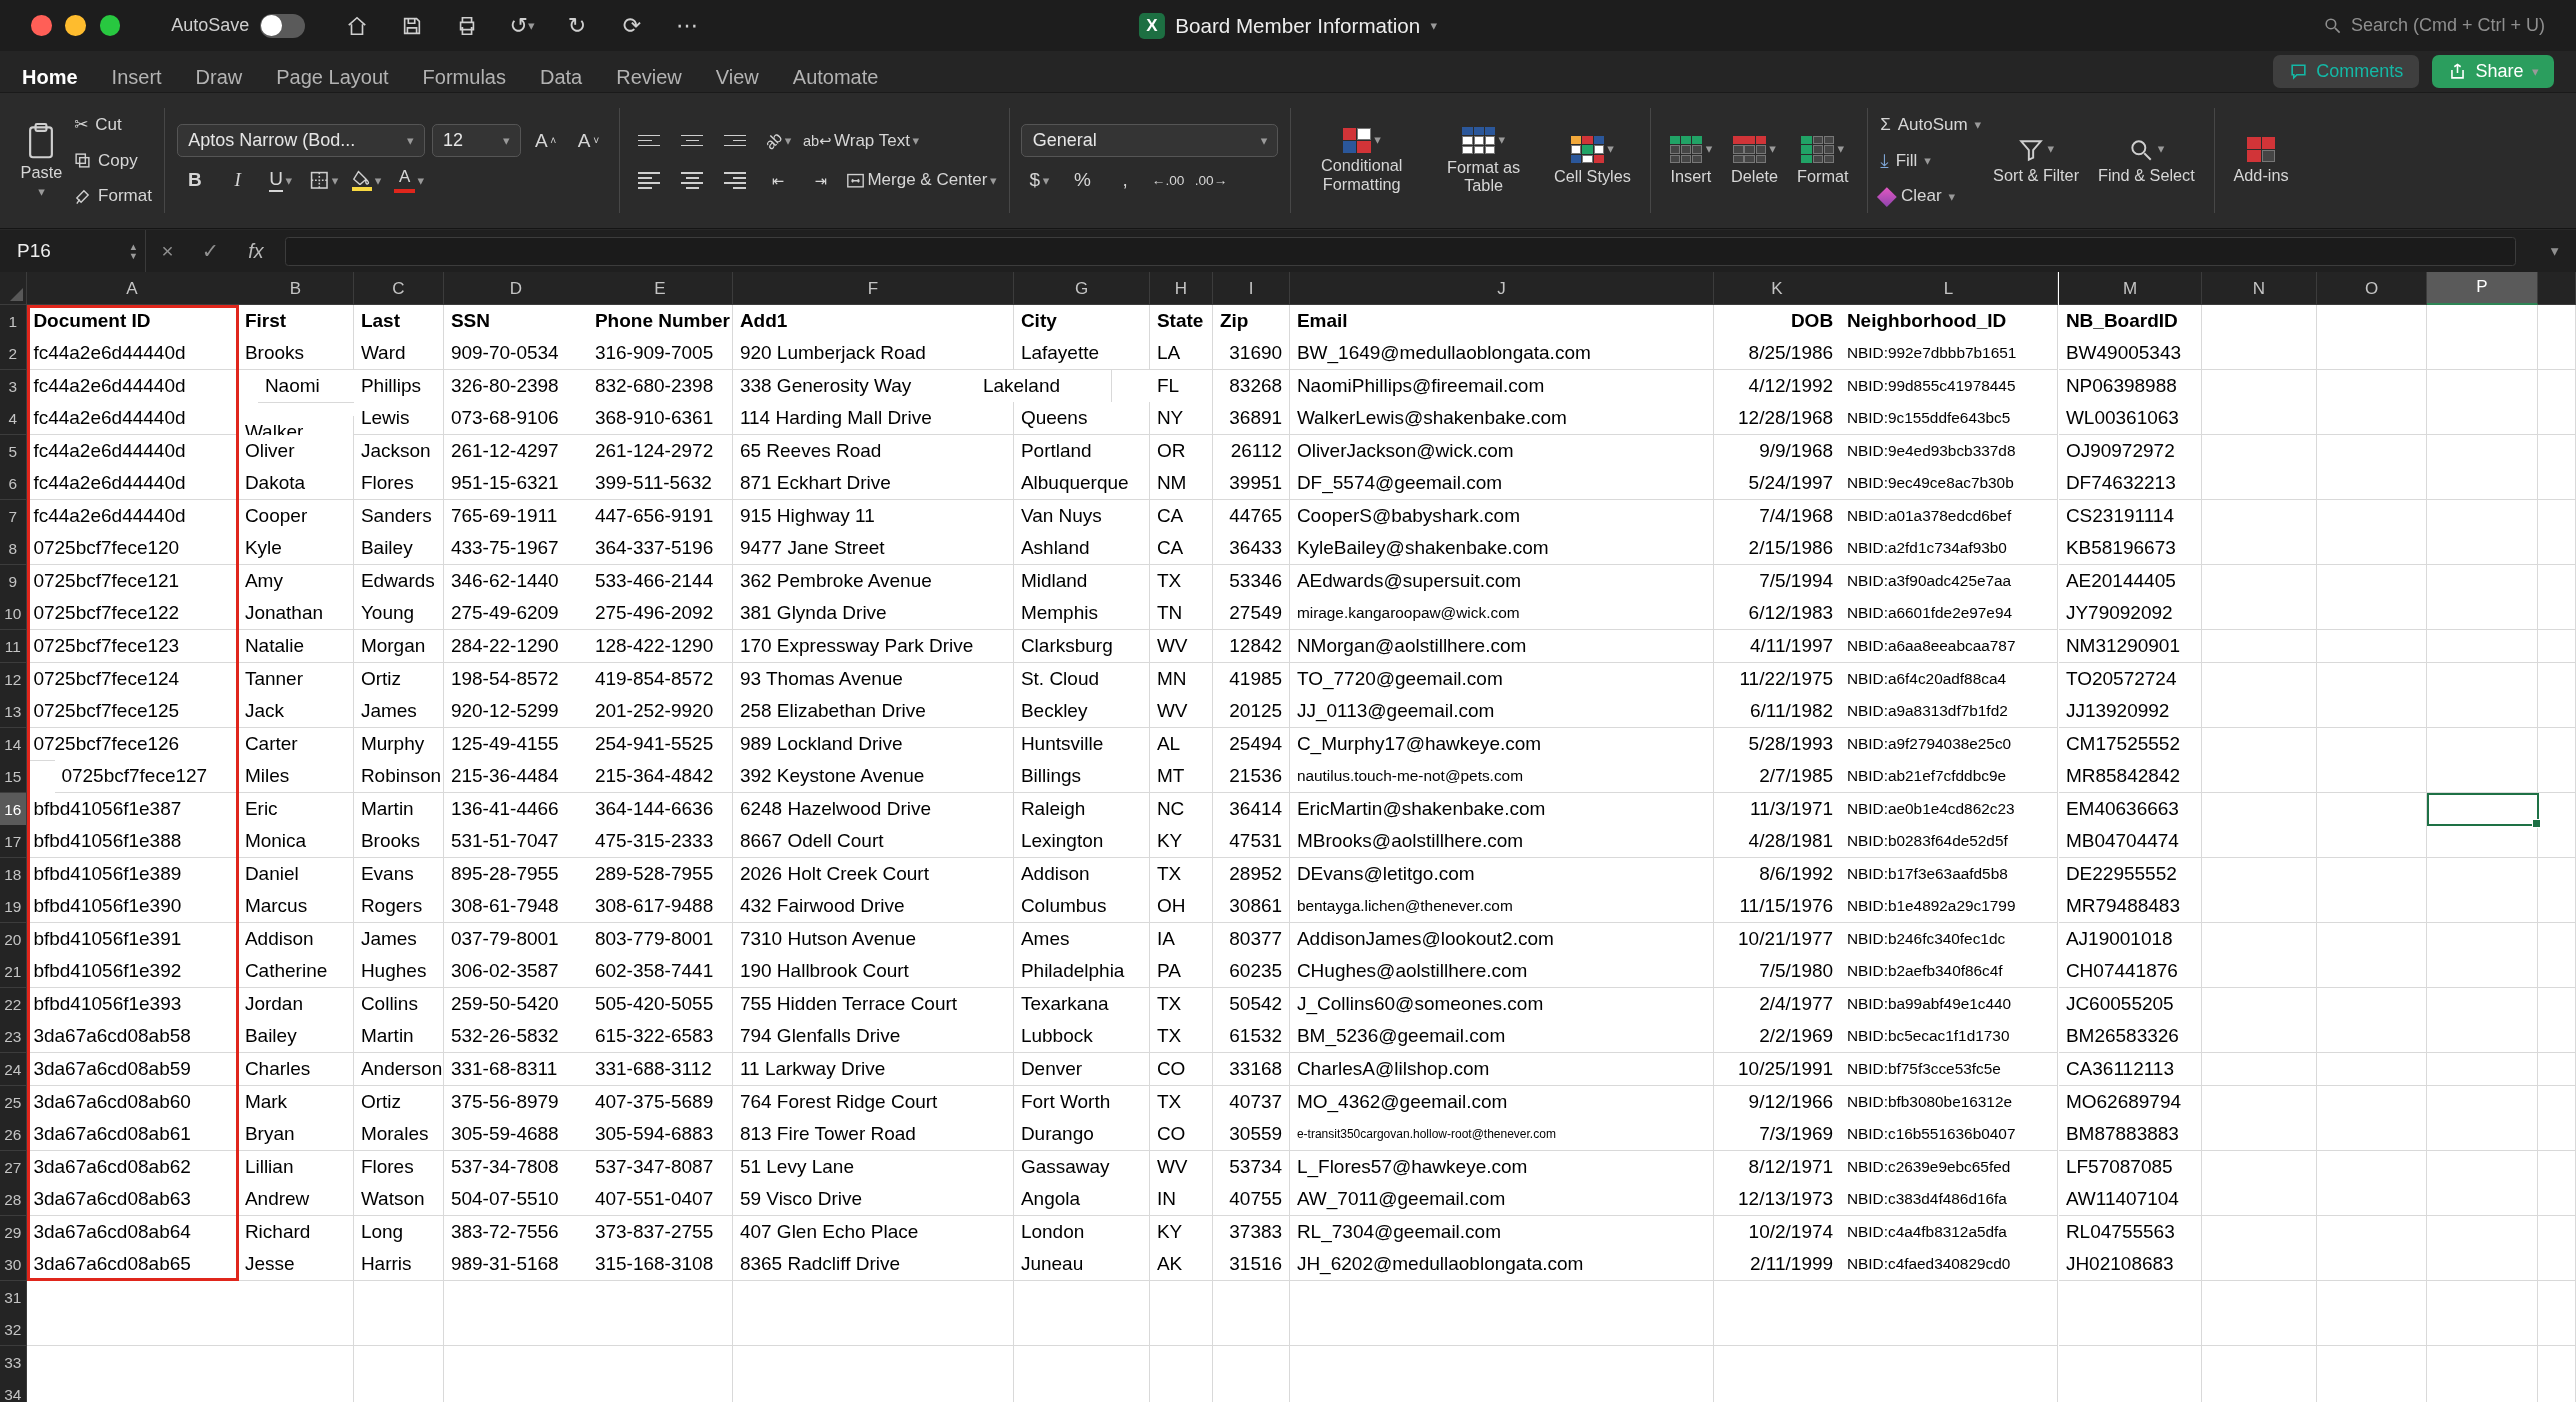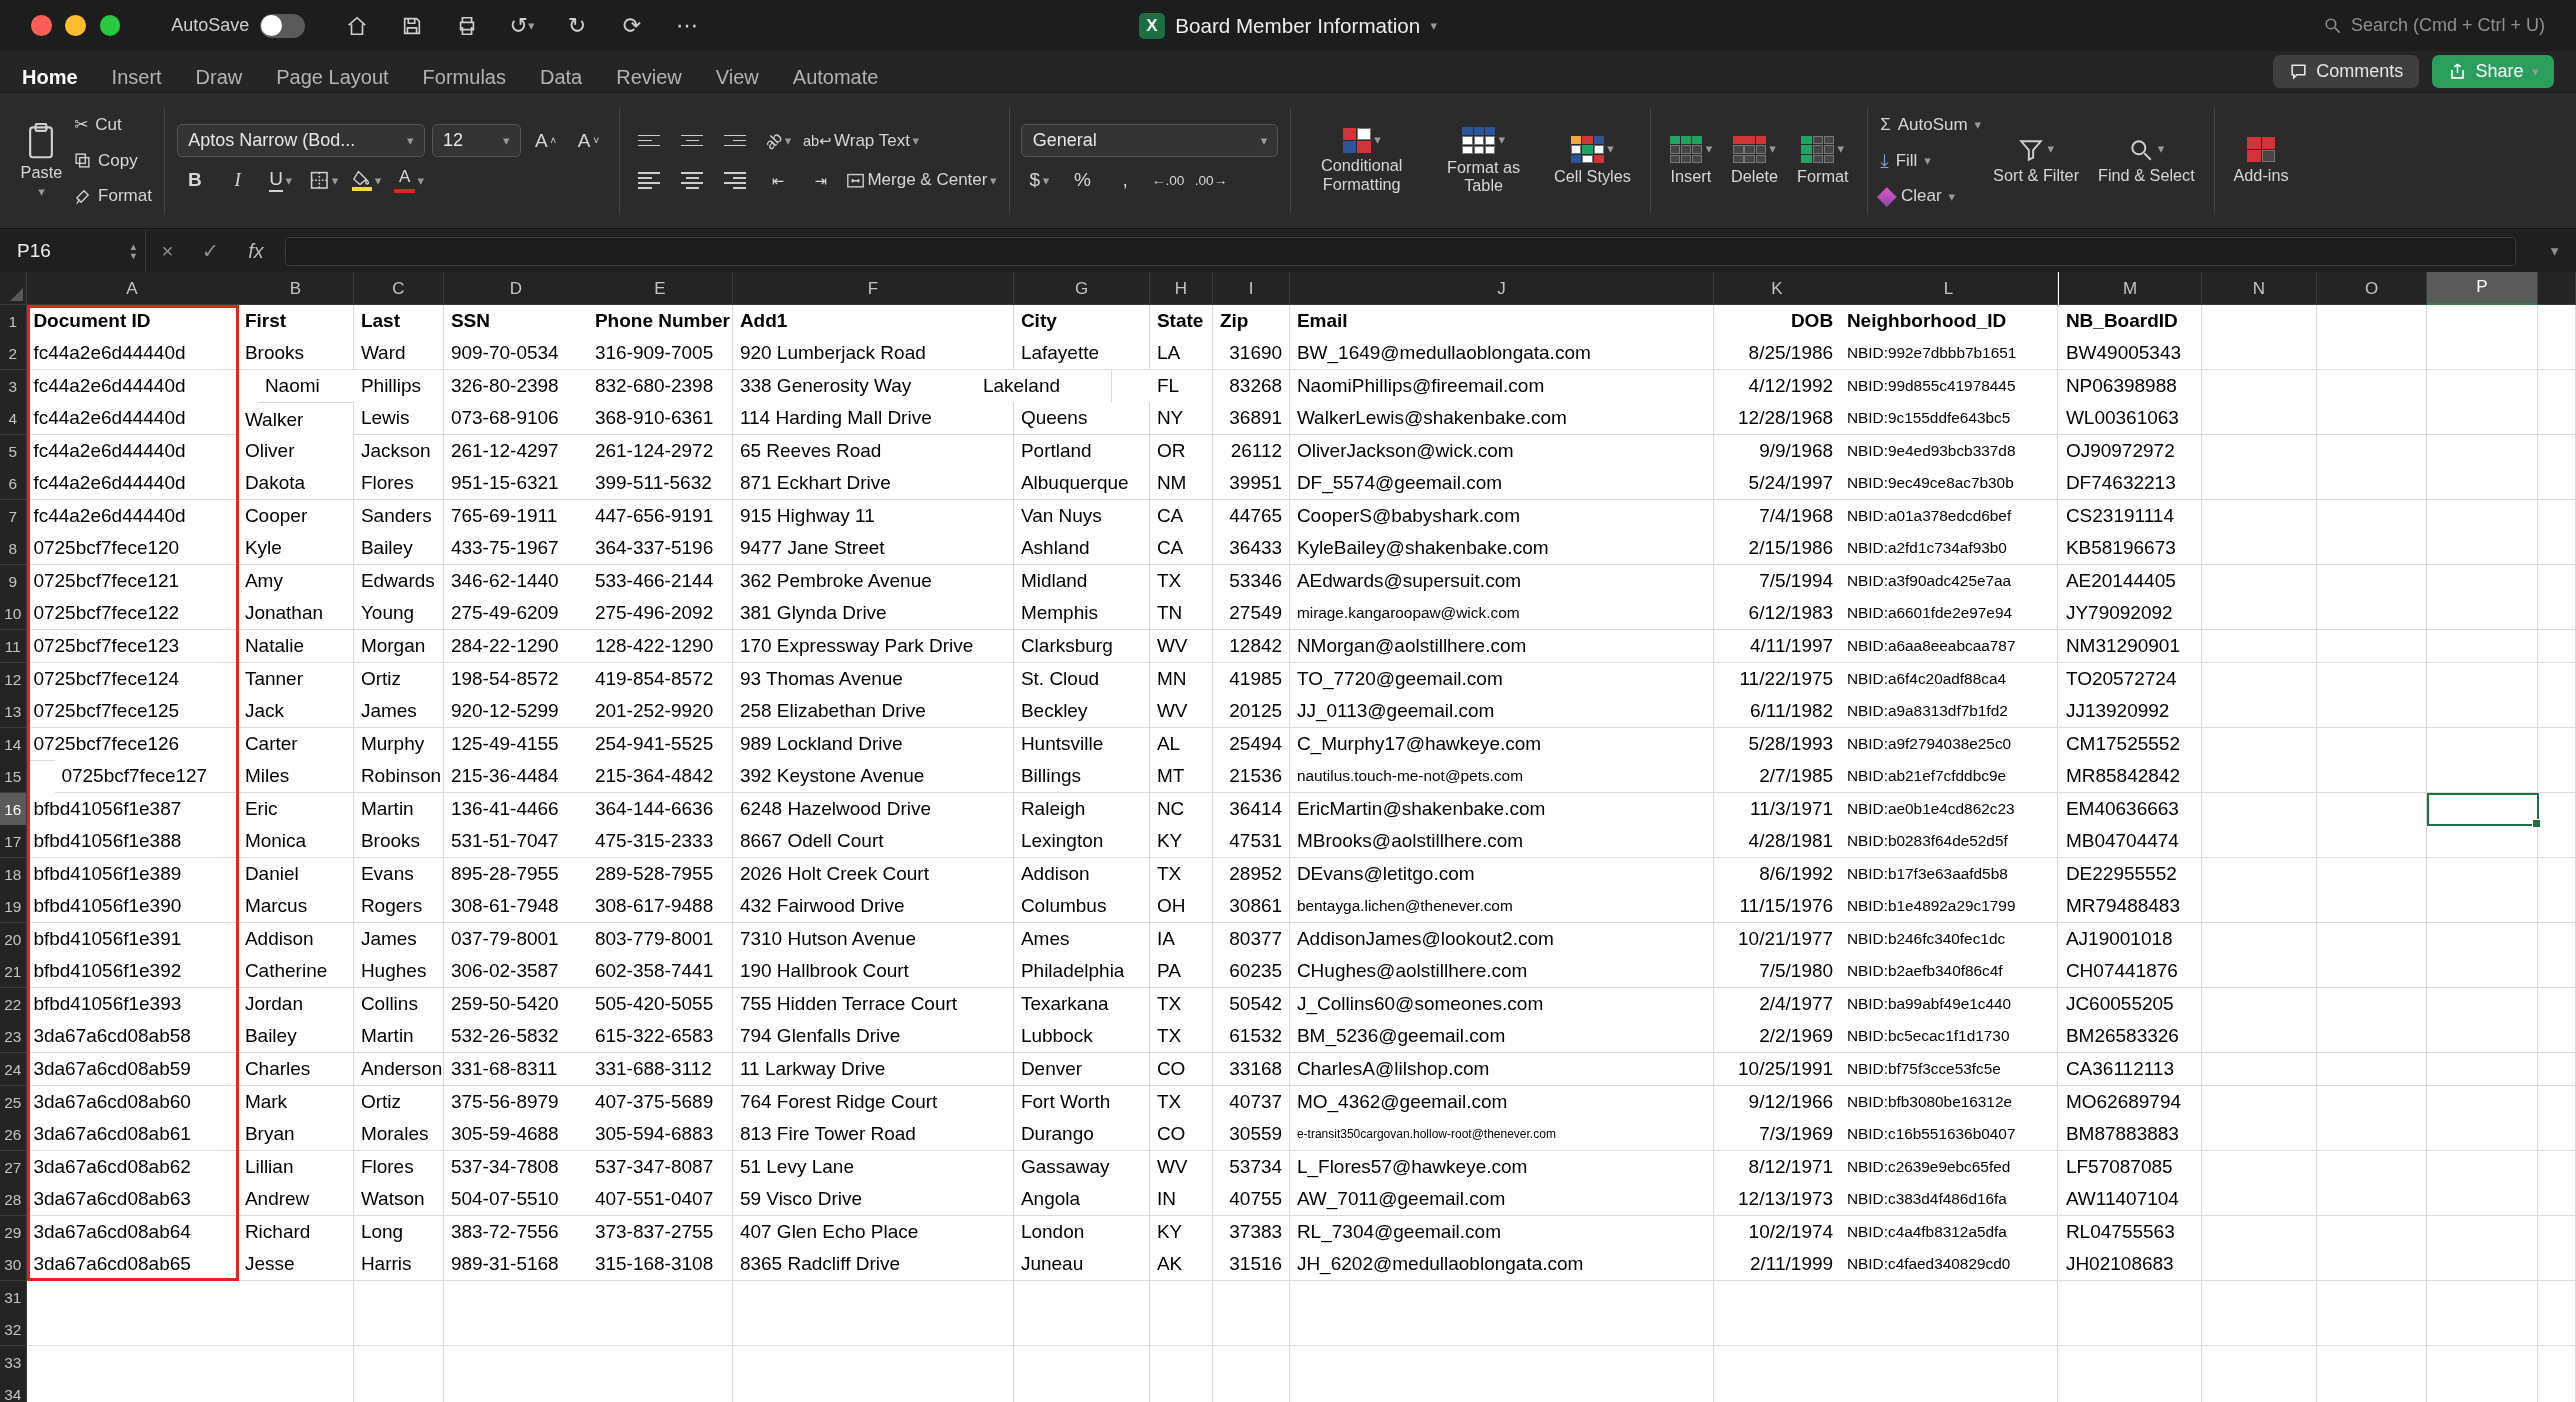--- a/index.html
+++ b/index.html
@@ -25,21 +25,21 @@
   .search { margin-left:auto; display:flex; align-items:center; gap:8.6px; color:#8f8f8f; font-size:18px; }
 
   
   .tabrow { position:absolute; top:51px; left:0; right:0; height:41px; background:#252525;
     display:flex; align-items:center; padding:0 22px; }
   .tabs { display:flex; align-items:center; gap:34px; }
   .tab { font-size:20px; color:#b3b3b3;margin-top:12px; }
   .tab.sel { color:#fff; font-weight:bold; }
   .tab-actions { margin-left:auto; display:flex; align-items:center; gap:13.7px; }
   .pill { height:33px; border-radius:6.9px; display:flex; align-items:center; gap:8.6px; padding:0 15.4px; font-size:18px; }
-  .pill.gray { background:#3f3f3f; color:#e5e5e5; }
+  .pill.gray { background:#3f3f3f; color:#14b8a6; }
   .pill.green { background:#2b9e5e; color:#fff; }
   .pill svg { stroke:currentColor; fill:none; stroke-width:2; }
 
   
   .ribbon { position:absolute; top:92px; left:0; right:0; height:137px; background:#2b2b2b;
     border-top:0.9px solid #1a1a1a; border-bottom:0.9px solid #151515;
     display:flex; align-items:stretch; padding:8.6px 13.7px; color:#d6d6d6; }
   .rsep { width:0.9px; background:#474747; margin:6.9px 12px; }
   .rgroup { display:flex; flex-direction:column; justify-content:center; gap:6.9px; }
   .rgroup.row { flex-direction:row; align-items:center; gap:5.1px; }
@@ -604,21 +604,21 @@
     <div class="cell" style="left: 1290px; top: 98px; width: 424px;">NaomiPhillips@fireemail.com</div>
     <div class="cell ra" style="left: 1714px; top: 98px; width: 127px;">4/12/1992</div>
     <div class="cell sm" style="left: 1840px; top: 98px; width: 218px;">NBID:99d855c41978445</div>
     <div class="cell" style="left: 2059px; top: 98px; width: 143px;">NP06398988</div>
     <div class="cell" style="left: 2202px; top: 98px; width: 115px;"></div>
     <div class="cell" style="left: 2317px; top: 98px; width: 110px;"></div>
     <div class="cell" style="left: 2427px; top: 98px; width: 111px;"></div>
     <div class="cell" style="left: 2538px; top: 98px; width: 38px;"></div>
     <div class="rowhead" style="top: 130px;">4</div>
     <div class="cell" style="left: 26.5px; top: 130px; width: 212px;">fc44a2e6d44440d</div>
-    <div class="cell" style="left: 238px; top: 132px; width: 116px;">Walker</div>
+    <div class="cell" style="left: 238px; top: 144px; width: 116px;">Walker</div>
     <div class="cell" style="left: 354px; top: 130px; width: 90px;">Lewis</div>
     <div class="cell" style="left: 444px; top: 130px; width: 145px;">073-68-9106</div>
     <div class="cell" style="left: 588px; top: 130px; width: 145px;">368-910-6361</div>
     <div class="cell" style="left: 733px; top: 130px; width: 281px;">114 Harding Mall Drive</div>
     <div class="cell" style="left: 1014px; top: 130px; width: 136px;">Queens</div>
     <div class="cell" style="left: 1150px; top: 130px; width: 63px;">NY</div>
     <div class="cell ra" style="left: 1213px; top: 130px; width: 77px;">36891</div>
     <div class="cell" style="left: 1290px; top: 130px; width: 424px;">WalkerLewis@shakenbake.com</div>
     <div class="cell ra" style="left: 1714px; top: 130px; width: 127px;">12/28/1968</div>
     <div class="cell sm" style="left: 1840px; top: 130px; width: 218px;">NBID:9c155ddfe643bc5</div>

